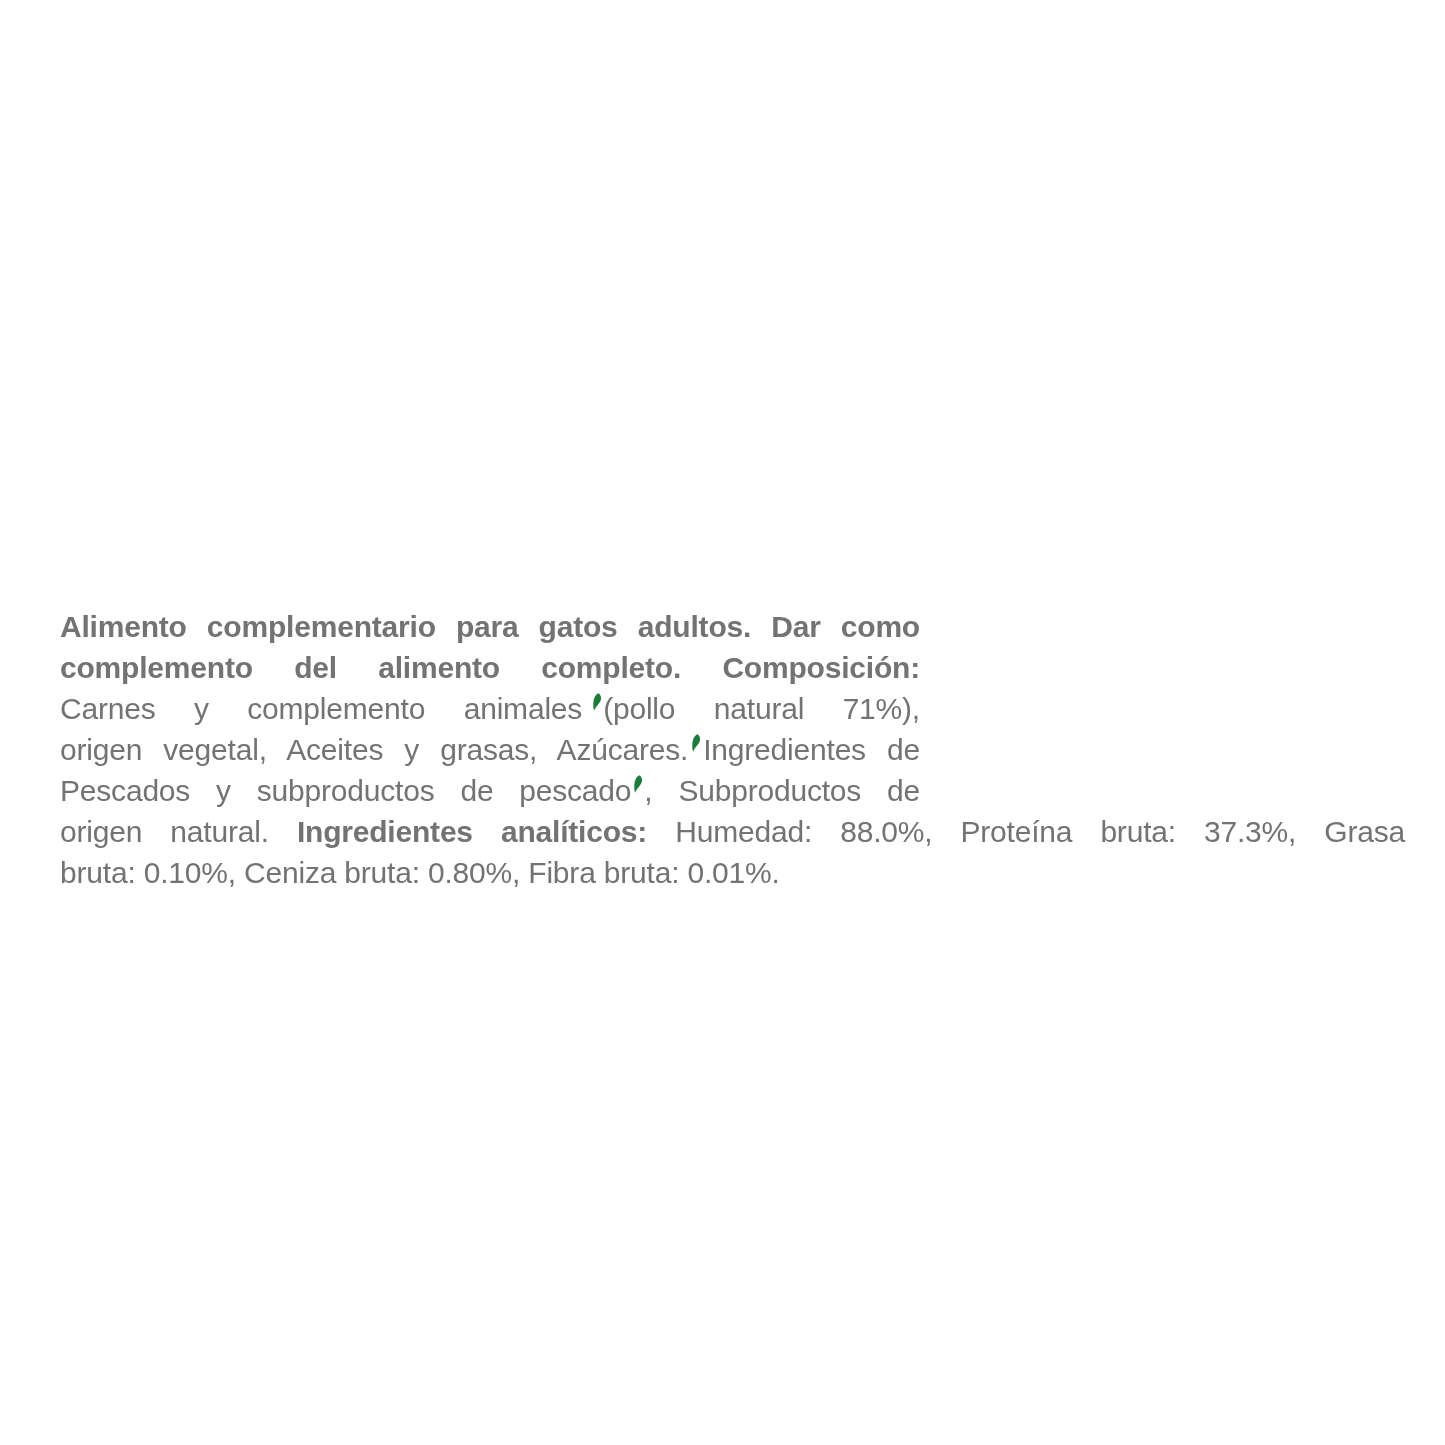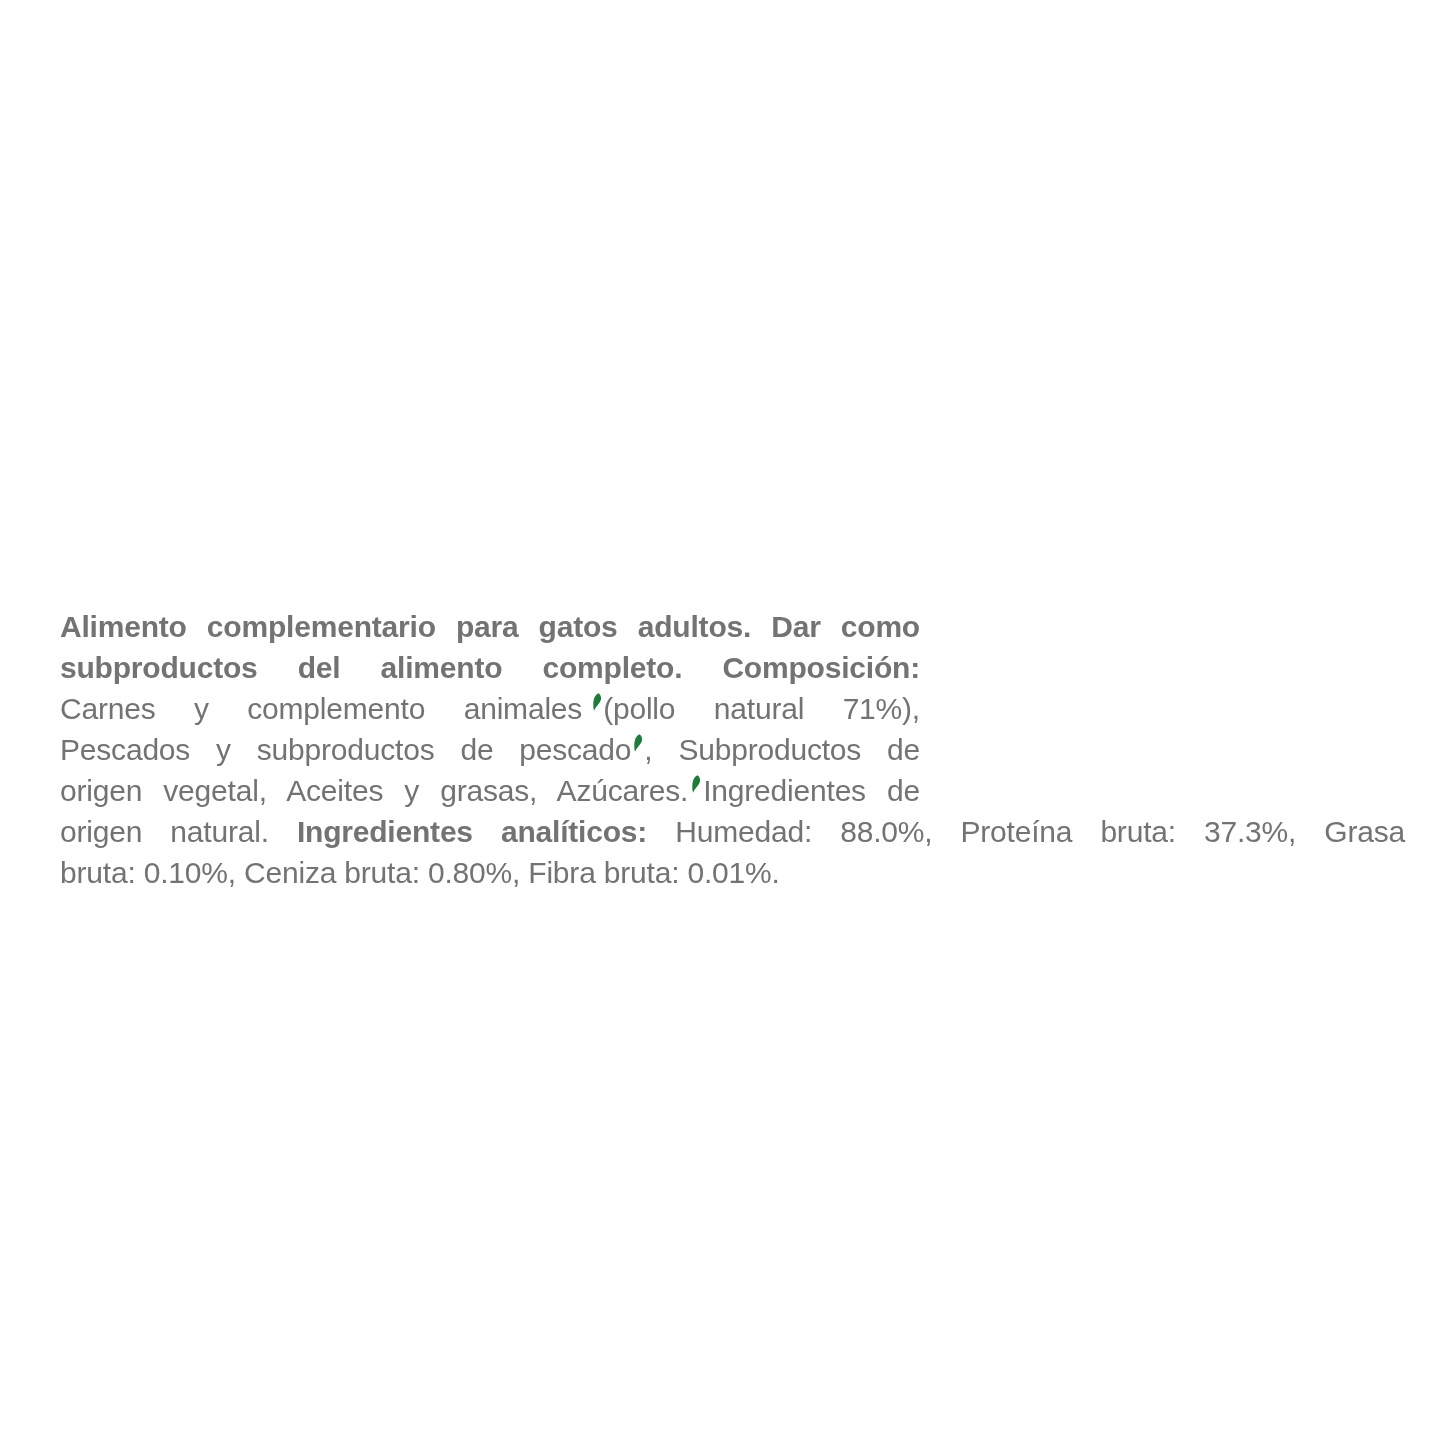--- a/index.html
+++ b/index.html
@@ -50,32 +50,32 @@
   .leaf-mid          { margin-left: 2px;  margin-right: 2px; }
 </style>
 </head>
 <body>
 
 <div class="canvas">
   <div class="text-block">
 
     <div class="line narrow bold"><span>Alimento complementario para gatos adultos. Dar como</span></div>
 
-    <div class="line narrow bold"><span>subproductos del alimento completo. Composición:</span></div>
+    <div class="line narrow bold"><span>complemento del alimento completo. Composición:</span></div>
 
     <div class="line narrow"><span>Carnes y complemento animales</span><span class="leaf leaf-after-space"><svg viewBox="0 0 20 34" xmlns="http://www.w3.org/2000/svg">
             <path d="M14 1 C 19 5, 20 13, 15 19 C 12 23, 8 27, 5.5 33 C 3.5 25, 3.5 13, 7.5 6.5 C 9.5 3.5, 11.5 1.8, 14 1 Z" fill="#1e7c3a"></path>
           </svg></span><span>(pollo natural 71%),</span></div>
 
+    <div class="line narrow"><span>origen vegetal, Aceites y grasas, Azúcares.</span><span class="leaf leaf-mid"><svg viewBox="0 0 20 34" xmlns="http://www.w3.org/2000/svg">
+            <path d="M14 1 C 19 5, 20 13, 15 19 C 12 23, 8 27, 5.5 33 C 3.5 25, 3.5 13, 7.5 6.5 C 9.5 3.5, 11.5 1.8, 14 1 Z" fill="#1e7c3a"></path>
+          </svg></span><span>Ingredientes de</span></div>
+
     <div class="line narrow"><span>Pescados y subproductos de pescado</span><span class="leaf leaf-tight"><svg viewBox="0 0 20 34" xmlns="http://www.w3.org/2000/svg">
             <path d="M14 1 C 19 5, 20 13, 15 19 C 12 23, 8 27, 5.5 33 C 3.5 25, 3.5 13, 7.5 6.5 C 9.5 3.5, 11.5 1.8, 14 1 Z" fill="#1e7c3a"></path>
           </svg></span><span>, Subproductos de</span></div>
-
-    <div class="line narrow"><span>origen vegetal, Aceites y grasas, Azúcares.</span><span class="leaf leaf-mid"><svg viewBox="0 0 20 34" xmlns="http://www.w3.org/2000/svg">
-            <path d="M14 1 C 19 5, 20 13, 15 19 C 12 23, 8 27, 5.5 33 C 3.5 25, 3.5 13, 7.5 6.5 C 9.5 3.5, 11.5 1.8, 14 1 Z" fill="#1e7c3a"></path>
-          </svg></span><span>Ingredientes de</span></div>
 
     <div class="line wide"><span>origen natural. </span><span class="bold">Ingredientes analíticos:</span><span> Humedad: 88.0%, Proteína bruta: 37.3%, Grasa</span></div>
 
     <div class="line last-line"><span>bruta: 0.10%, Ceniza bruta: 0.80%, Fibra bruta: 0.01%.</span></div>
 
   </div>
 </div>
 
 </body></html>

